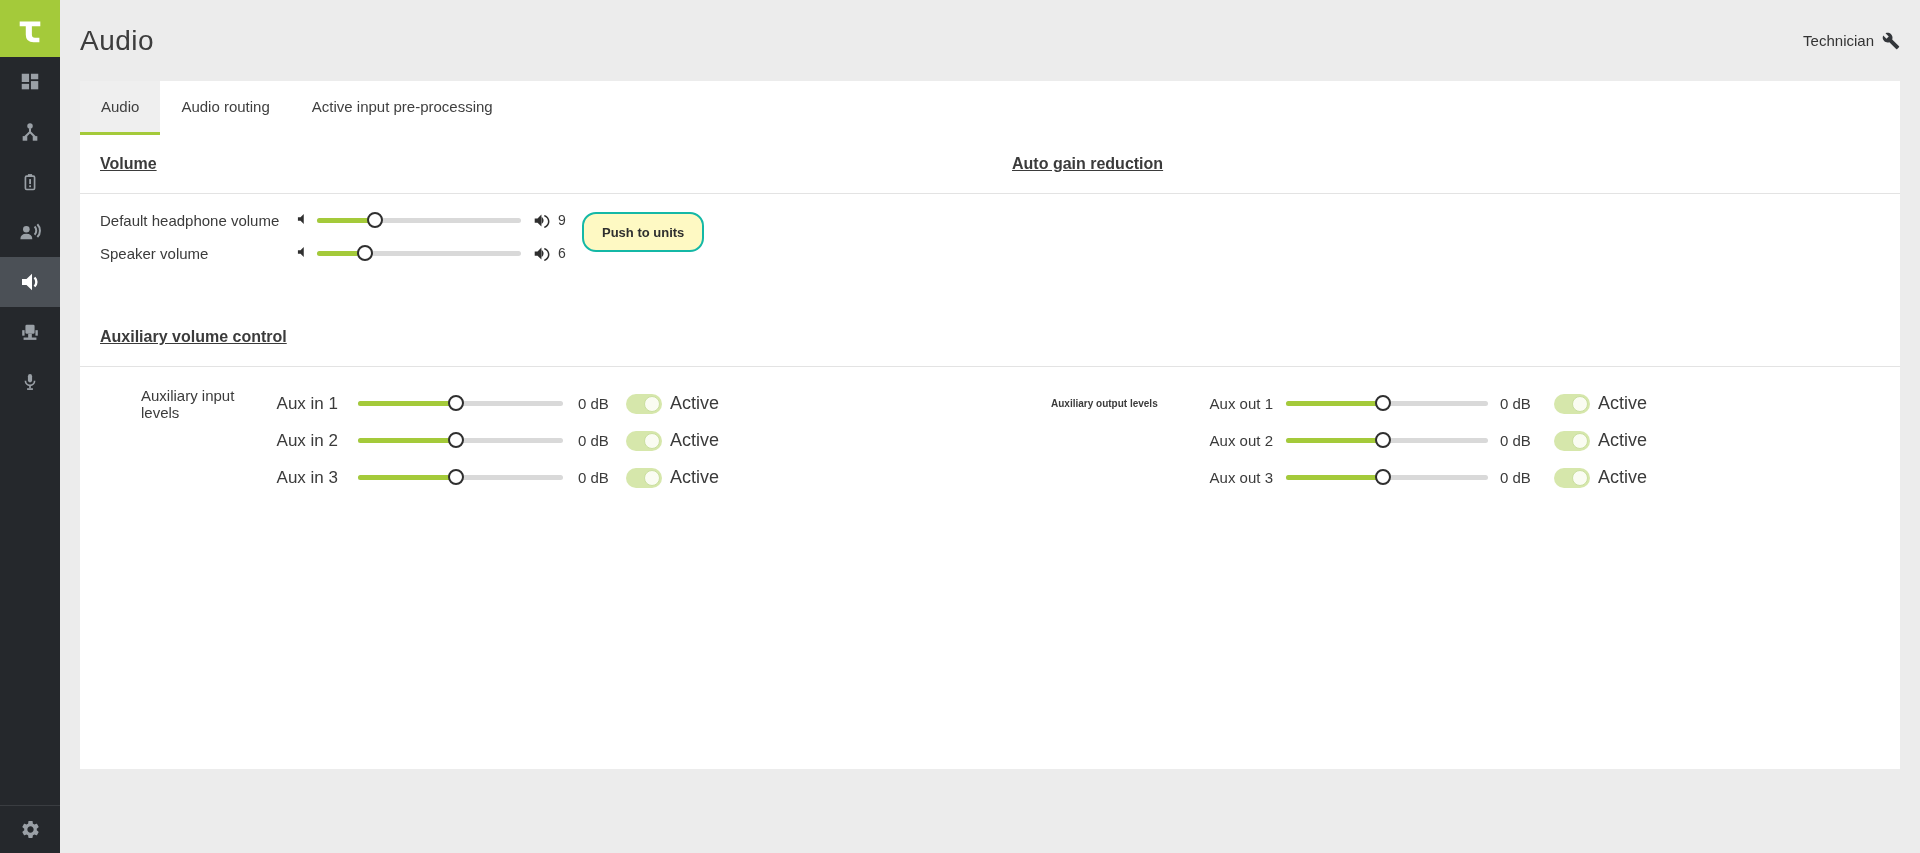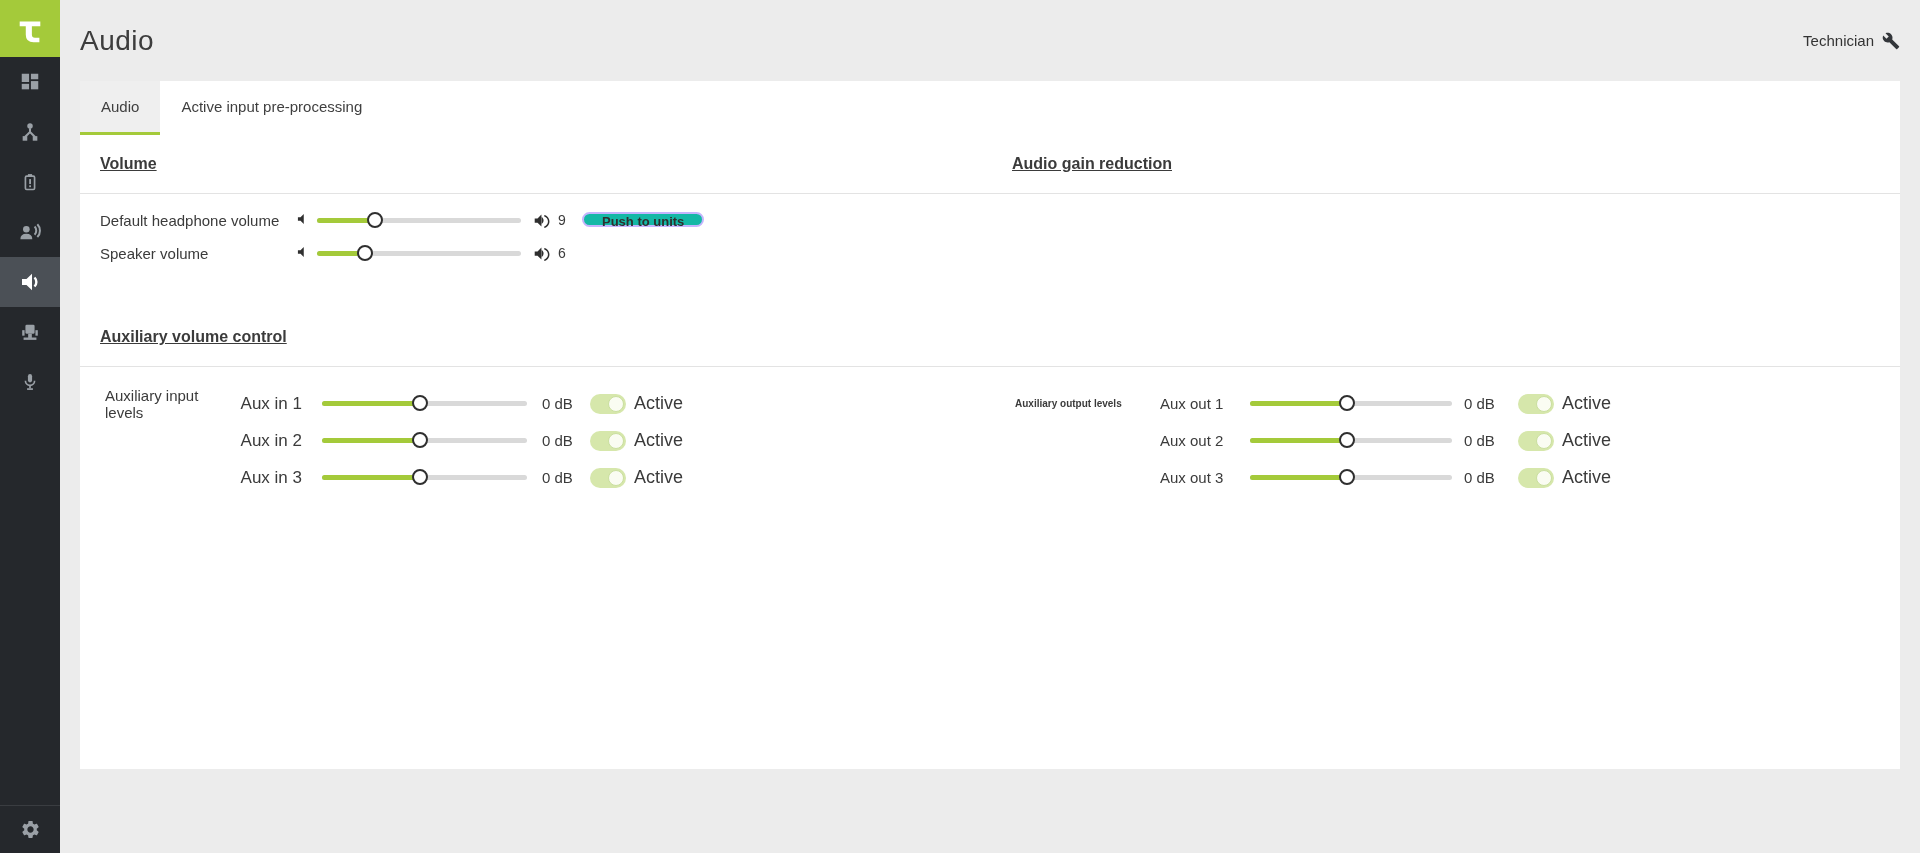--- a/index.html
+++ b/index.html
@@ -47,32 +47,32 @@
   }
   .tab.active { background:#efefef; border-bottom:3px solid #a4ca3a; }
 
   
   .section-head { display:flex; padding:20px 20px 0; border-bottom:1px solid #e3e3e3;text-decoration:underline; }
   .section-head h2 { font-size:16px; font-weight:bold; color:#3b3b3b; padding-bottom:20px; }
   .head-left { width:912px; flex:none; }
 
   .section-body { display:flex; padding:18px 20px 0; }
   .body-left { width:912px; flex:none; }
-  .body-left-aux { width:915px; flex:none; }
+  .body-left-aux { width:915px; flex:none;margin-left:36px; }
 
   
   .vol-row { display:flex; align-items:flex-start; height:33px; }
   .vol-label { width:195px; font-size:15px; }
   .spk-icon { color:#2f2f2f; flex:none; display:flex; align-items:center; }
   .spk-small { margin-right:8px; }
   .spk-loud { margin-left:12px; }
   .vol-value { margin-left:6px; font-size:14px; min-width:10px; }
   .push-btn {
-    margin-left:14px; height:15px; padding:0 18px; border:2px solid #c4b5fd; border-radius:14px;
-    background:#14b8a6; font-family:inherit; font-size:13px; font-weight:bold; color:#2f2f2f; cursor:pointer;
+    margin-left:14px; height:40px; padding:0 18px; border:2px solid #14b8a6; border-radius:14px;
+    background:#fef9c3; font-family:inherit; font-size:13px; font-weight:bold; color:#2f2f2f; cursor:pointer;
   }
 
   
   .slider { position:relative; height:17px; flex:none; }
   .slider .track { position:absolute; top:6px; left:0; right:0; height:5px; border-radius:3px; background:#d9d9d9; }
   .slider .fill { position:absolute; top:6px; left:0; height:5px; border-radius:3px; background:#a4ca3a; }
   .slider .thumb {
     position:absolute; top:0; width:16px; height:16px; border-radius:50%;
     background:#fff; border:2px solid #2f2f2f; transform:translateX(-8px); cursor:pointer;
   }
@@ -87,21 +87,21 @@
   .radio-row.selected .radio { border-color:#2d2d2d; }
   .radio-row.selected .radio::after { content:""; width:7px; height:7px; border-radius:50%; background:#2d2d2d; }
   .radio-label { margin-left:9px; font-size:15px; }
   .radio-row.selected .radio-label { font-weight:bold; }
 
   
   .aux-row { display:flex; align-items:center; height:37px; }
   .group-cell { width:130px; font-size:15px; padding-left:5px; flex:none; }
   .group-cell-r { width:145px; font-size:10px; flex:none;font-weight:bold; }
   .aux-label { width:72px; text-align:right; font-size:17px; flex:none; }
-  .aux-label-r { width:77px; text-align:left; font-size:15px; flex:none; }
+  .aux-label-r { width:77px; text-align:right; font-size:15px; flex:none; }
   .slider-aux { width:205px; margin-left:20px; }
   .slider-aux-r { width:202px; margin-left:13px; }
   .db { width:40px; margin-left:15px; font-size:15px; flex:none; }
   .db-r { margin-left:12px; }
   .toggle {
     position:relative; width:36px; height:20px; border-radius:10px; background:#d6e7ab;
     margin-left:8px; flex:none; cursor:pointer;
   }
   .toggle-r { margin-left:14px; }
   .toggle .knob {
@@ -199,26 +199,27 @@
       <svg width="18" height="18" viewBox="0 0 24 24" fill="currentColor">
         <path d="M22.7 19l-9.1-9.1c.9-2.3.4-5-1.5-6.9-2-2-5-2.4-7.4-1.3L9 6 6 9 1.6 4.7C.4 7.1.9 10.1 2.9 12.1c1.9 1.9 4.6 2.4 6.9 1.5l9.1 9.1c.4.4 1 .4 1.4 0l2.3-2.3c.5-.4.5-1.1.1-1.4z"></path>
       </svg>
     </div>
   </div>
 
   <div class="card">
 
     <div class="tabbar">
       <div class="tab active">Audio</div>
+      <div class="tab">Audio routing</div>
       <div class="tab">Active input pre-processing</div>
     </div>
 
     <div class="section-head">
       <h2 class="head-left">Volume</h2>
-      <h2>Audio gain reduction</h2>
+      <h2>Auto gain reduction</h2>
     </div>
 
     <div class="section-body">
       <div class="body-left">
 
         <div class="vol-row">
           <div class="vol-label">Default headphone volume</div>
           <span class="spk-icon spk-small">
             <svg width="14" height="14" viewBox="0 0 24 24" fill="currentColor">
                 <path d="M5 9 v6 h4.5 L15 20.5 V3.5 L9.5 9 z"></path>

